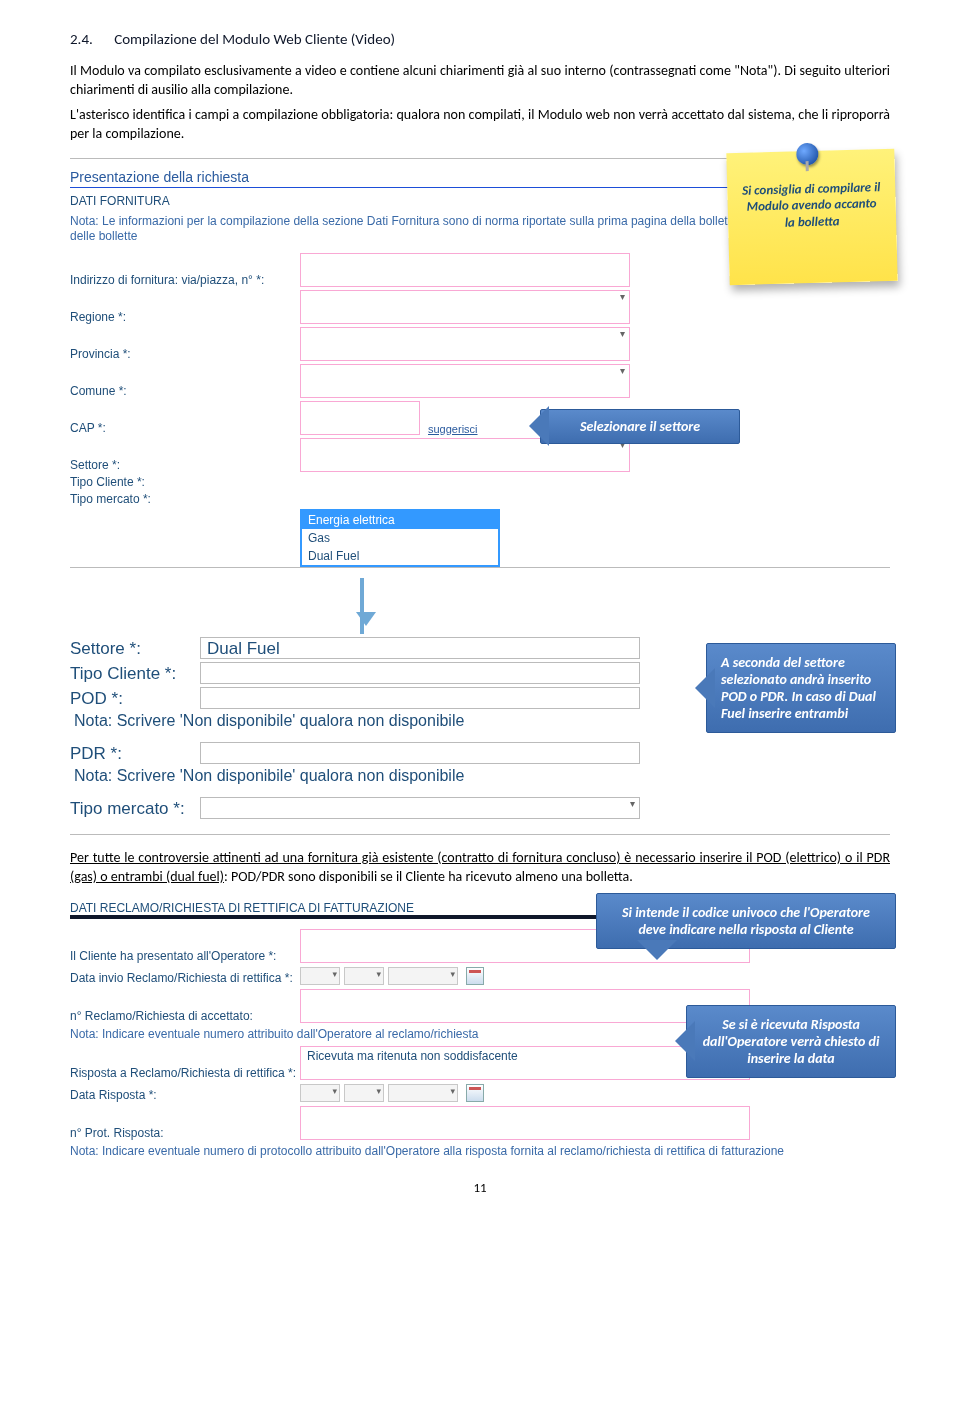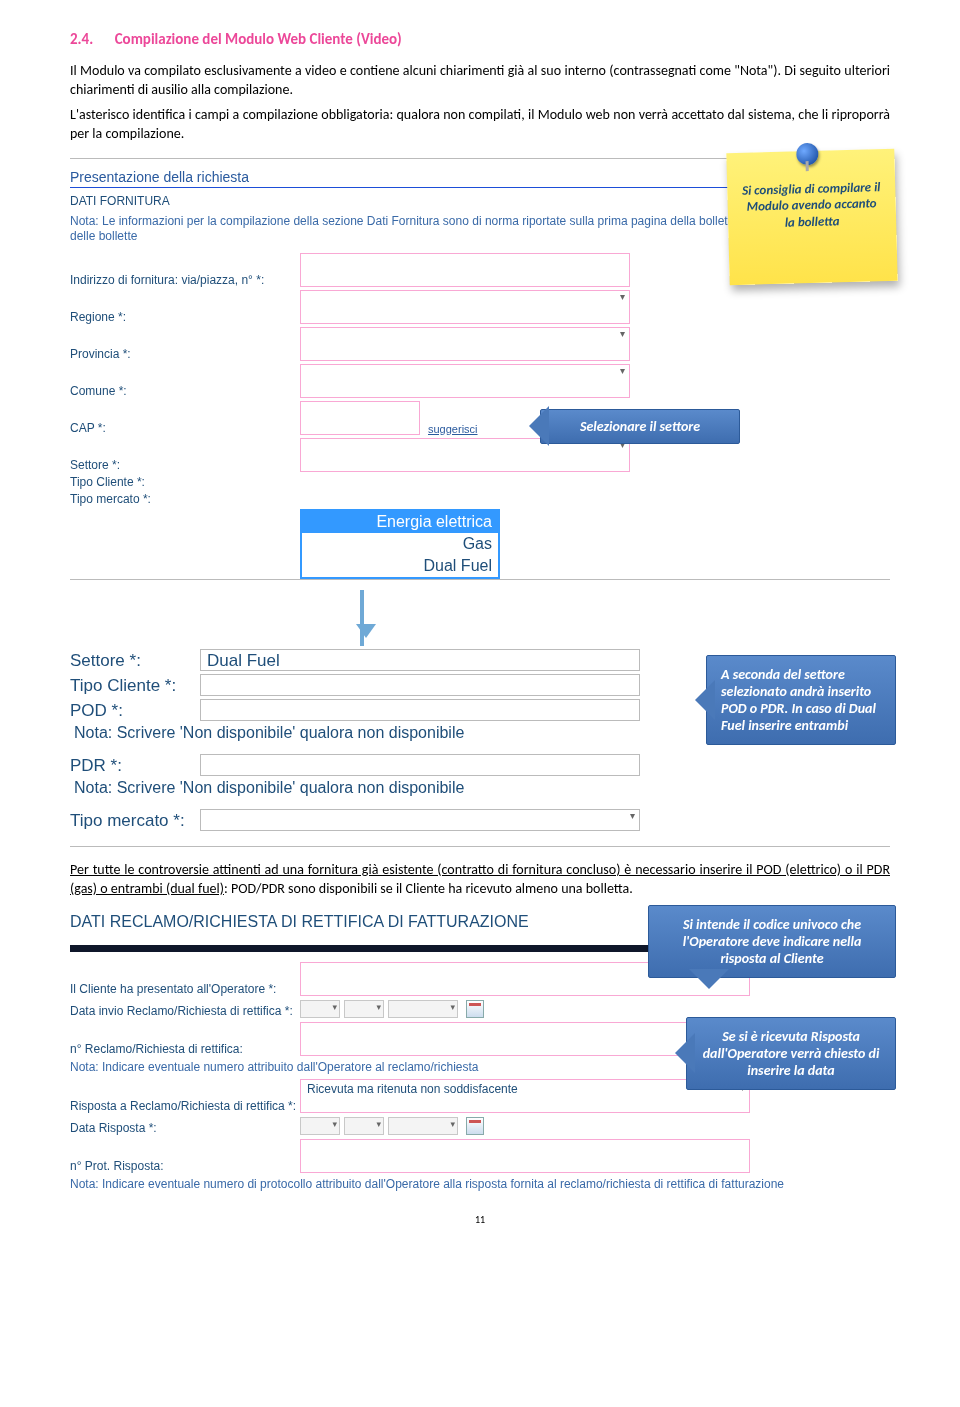--- a/index.html
+++ b/index.html
@@ -5,22 +5,22 @@
   * { box-sizing: border-box; margin: 0; padding: 0; }
   body {
     font-family: Calibri, Arial, sans-serif;
     width: 960px;
     background: #fff;
     color: #000;
     padding: 30px 70px 30px 70px;
     font-size: 14px;
   }
   .heading {
-    font-weight: bold;
-    color: #ec4899;
+    font-weight: normal;
+    color: #0f172a;
     font-size: 15px;
     margin-bottom: 14px;
   }
   .heading .num { display: inline-block; margin-right: 18px; }
   .body-text { text-align: justify; line-height: 1.35; margin-bottom: 6px; }
 
   .form-mock {
     position: relative;
     border-top: 1px solid #bbb;
     border-bottom: 1px solid #bbb;
@@ -50,23 +50,22 @@
   .fld-input.sel { max-width: 330px; position: relative; }
   .fld-input.sel::after {
     content: "▾"; position: absolute; right: 4px; top: 0px; font-size: 10px; color: #666;
   }
   .suggest { color: #2a5a9e; font-size: 11px; text-decoration: underline; margin-left: 8px; }
   .dropdown-open {
     margin-left: 230px;
     border: 2px solid #3399ff;
     width: 200px;
     background: #fff;
-    font-size: 16px;
+    font-size: 12px;
     color: #1f4e79;
-    text-align: right;
   }
   .dropdown-open .opt { padding: 2px 6px; }
   .dropdown-open .opt.hi { background: #3399ff; color: #fff; }
 
   
   .sticky {
     position: absolute;
     top: -8px; right: -6px;
     width: 168px; height: 132px;
     background: linear-gradient(#fff27a, #ffe34a);
@@ -147,32 +146,32 @@
   .form-mock2 .note-inline { font-size: 16px; color:#1f4e79; margin-left: 4px; }
 
   .body-text-u { text-align: justify; line-height: 1.35; margin: 14px 0 10px 0; }
   .body-text-u .ul { text-decoration: underline; }
 
   .form-mock3 {
     position: relative;
     font-family: Arial, sans-serif;
     padding-top: 4px;
   }
-  .section-title3 { color:#1f4e79; font-size:16px; border-bottom:7px solid #0f172a; padding-bottom:14px; margin-bottom:10px; }
+  .section-title3 { color:#1f4e79; font-size:12px; border-bottom:4px solid #0f172a; padding-bottom:0; margin-bottom:10px; }
   .form-mock3 .fld-row { margin: 4px 0; }
   .form-mock3 .fld-label { width: 230px; flex:0 0 230px; font-size:12px; }
   .form-mock3 .fld-input { max-width: 450px; }
   .date-group { display:flex; gap:4px; }
   .date-sel { border:1px solid #c8c8c8; width:40px; height:18px; position:relative; background:#f4f4f4;}
   .date-sel.wide{ width:70px; }
   .date-sel::after { content:"▾"; position:absolute; right:2px; top:1px; font-size:9px; color:#666; }
   .cal-icon { width:18px; height:18px; border:1px solid #8aa; background: linear-gradient(#fff,#cde); margin-left:4px; position:relative; }
   .cal-icon::before{content:""; position:absolute; top:2px;left:2px;right:2px;height:3px;background:#c55;}
 
-  .page-num { text-align:center; margin-top: 20px; font-size: 10px; }
+  .page-num { text-align:center; margin-top: 20px; font-size: 13px; }
 </style>
 </head>
 <body>
 
 <div class="heading">
   <span class="num">2.4.</span>
   <span>Compilazione del Modulo Web Cliente (Video)</span>
 </div>
 
 <p class="body-text">Il Modulo va compilato esclusivamente a video e contiene alcuni chiarimenti già al suo interno (contrassegnati come "Nota"). Di seguito ulteriori chiarimenti di ausilio alla compilazione.</p>
@@ -284,21 +283,21 @@
       <span class="fld-label">Data invio Reclamo/Richiesta di rettifica *:</span>
     <div class="date-group">
       <div class="date-sel"></div>
       <div class="date-sel"></div>
       <div class="date-sel wide"></div>
       <div class="cal-icon"></div>
     </div>
   </div>
 
   <div class="fld-row">
-      <span class="fld-label">n° Reclamo/Richiesta di rettifica:</span>
+      <span class="fld-label">n° Reclamo/Richiesta di accettato:</span>
       <div class="fld-input"></div>
     </div>
   <div class="fld-row">
       <span class="form-note" style="margin:0;">Nota: Indicare eventuale numero attribuito dall'Operatore al reclamo/richiesta</span>
     </div>
 
   <div class="fld-row">
       <span class="fld-label">Risposta a Reclamo/Richiesta di rettifica *:</span>
       <div class="fld-input sel" style="padding:1px 6px; line-height:16px; color:#1f4e79;">Ricevuta ma ritenuta non soddisfacente</div>
     </div>
@@ -314,21 +313,21 @@
   </div>
 
   <div class="fld-row">
       <span class="fld-label">n° Prot. Risposta:</span>
       <div class="fld-input"></div>
     </div>
   <div class="fld-row">
       <span class="form-note" style="margin:0;">Nota: Indicare eventuale numero di protocollo attribuito dall'Operatore alla risposta fornita al reclamo/richiesta di rettifica di fatturazione</span>
     </div>
 
-  <div class="callout down-arrow" style="top:-4px; right:-6px; width:248px;">
+  <div class="callout down-arrow" style="top:-4px; right:-6px; width:300px;">
     <span>Si intende il codice univoco che l'Operatore deve indicare nella risposta al Cliente</span>
   </div>
   <div class="callout left-arrow" style="top:108px; right:-6px; width:210px;">
     <span>Se si è ricevuta Risposta dall'Operatore verrà chiesto di inserire la data</span>
   </div>
 </div>
 
 <div class="page-num">11</div>
 
 </body></html>

